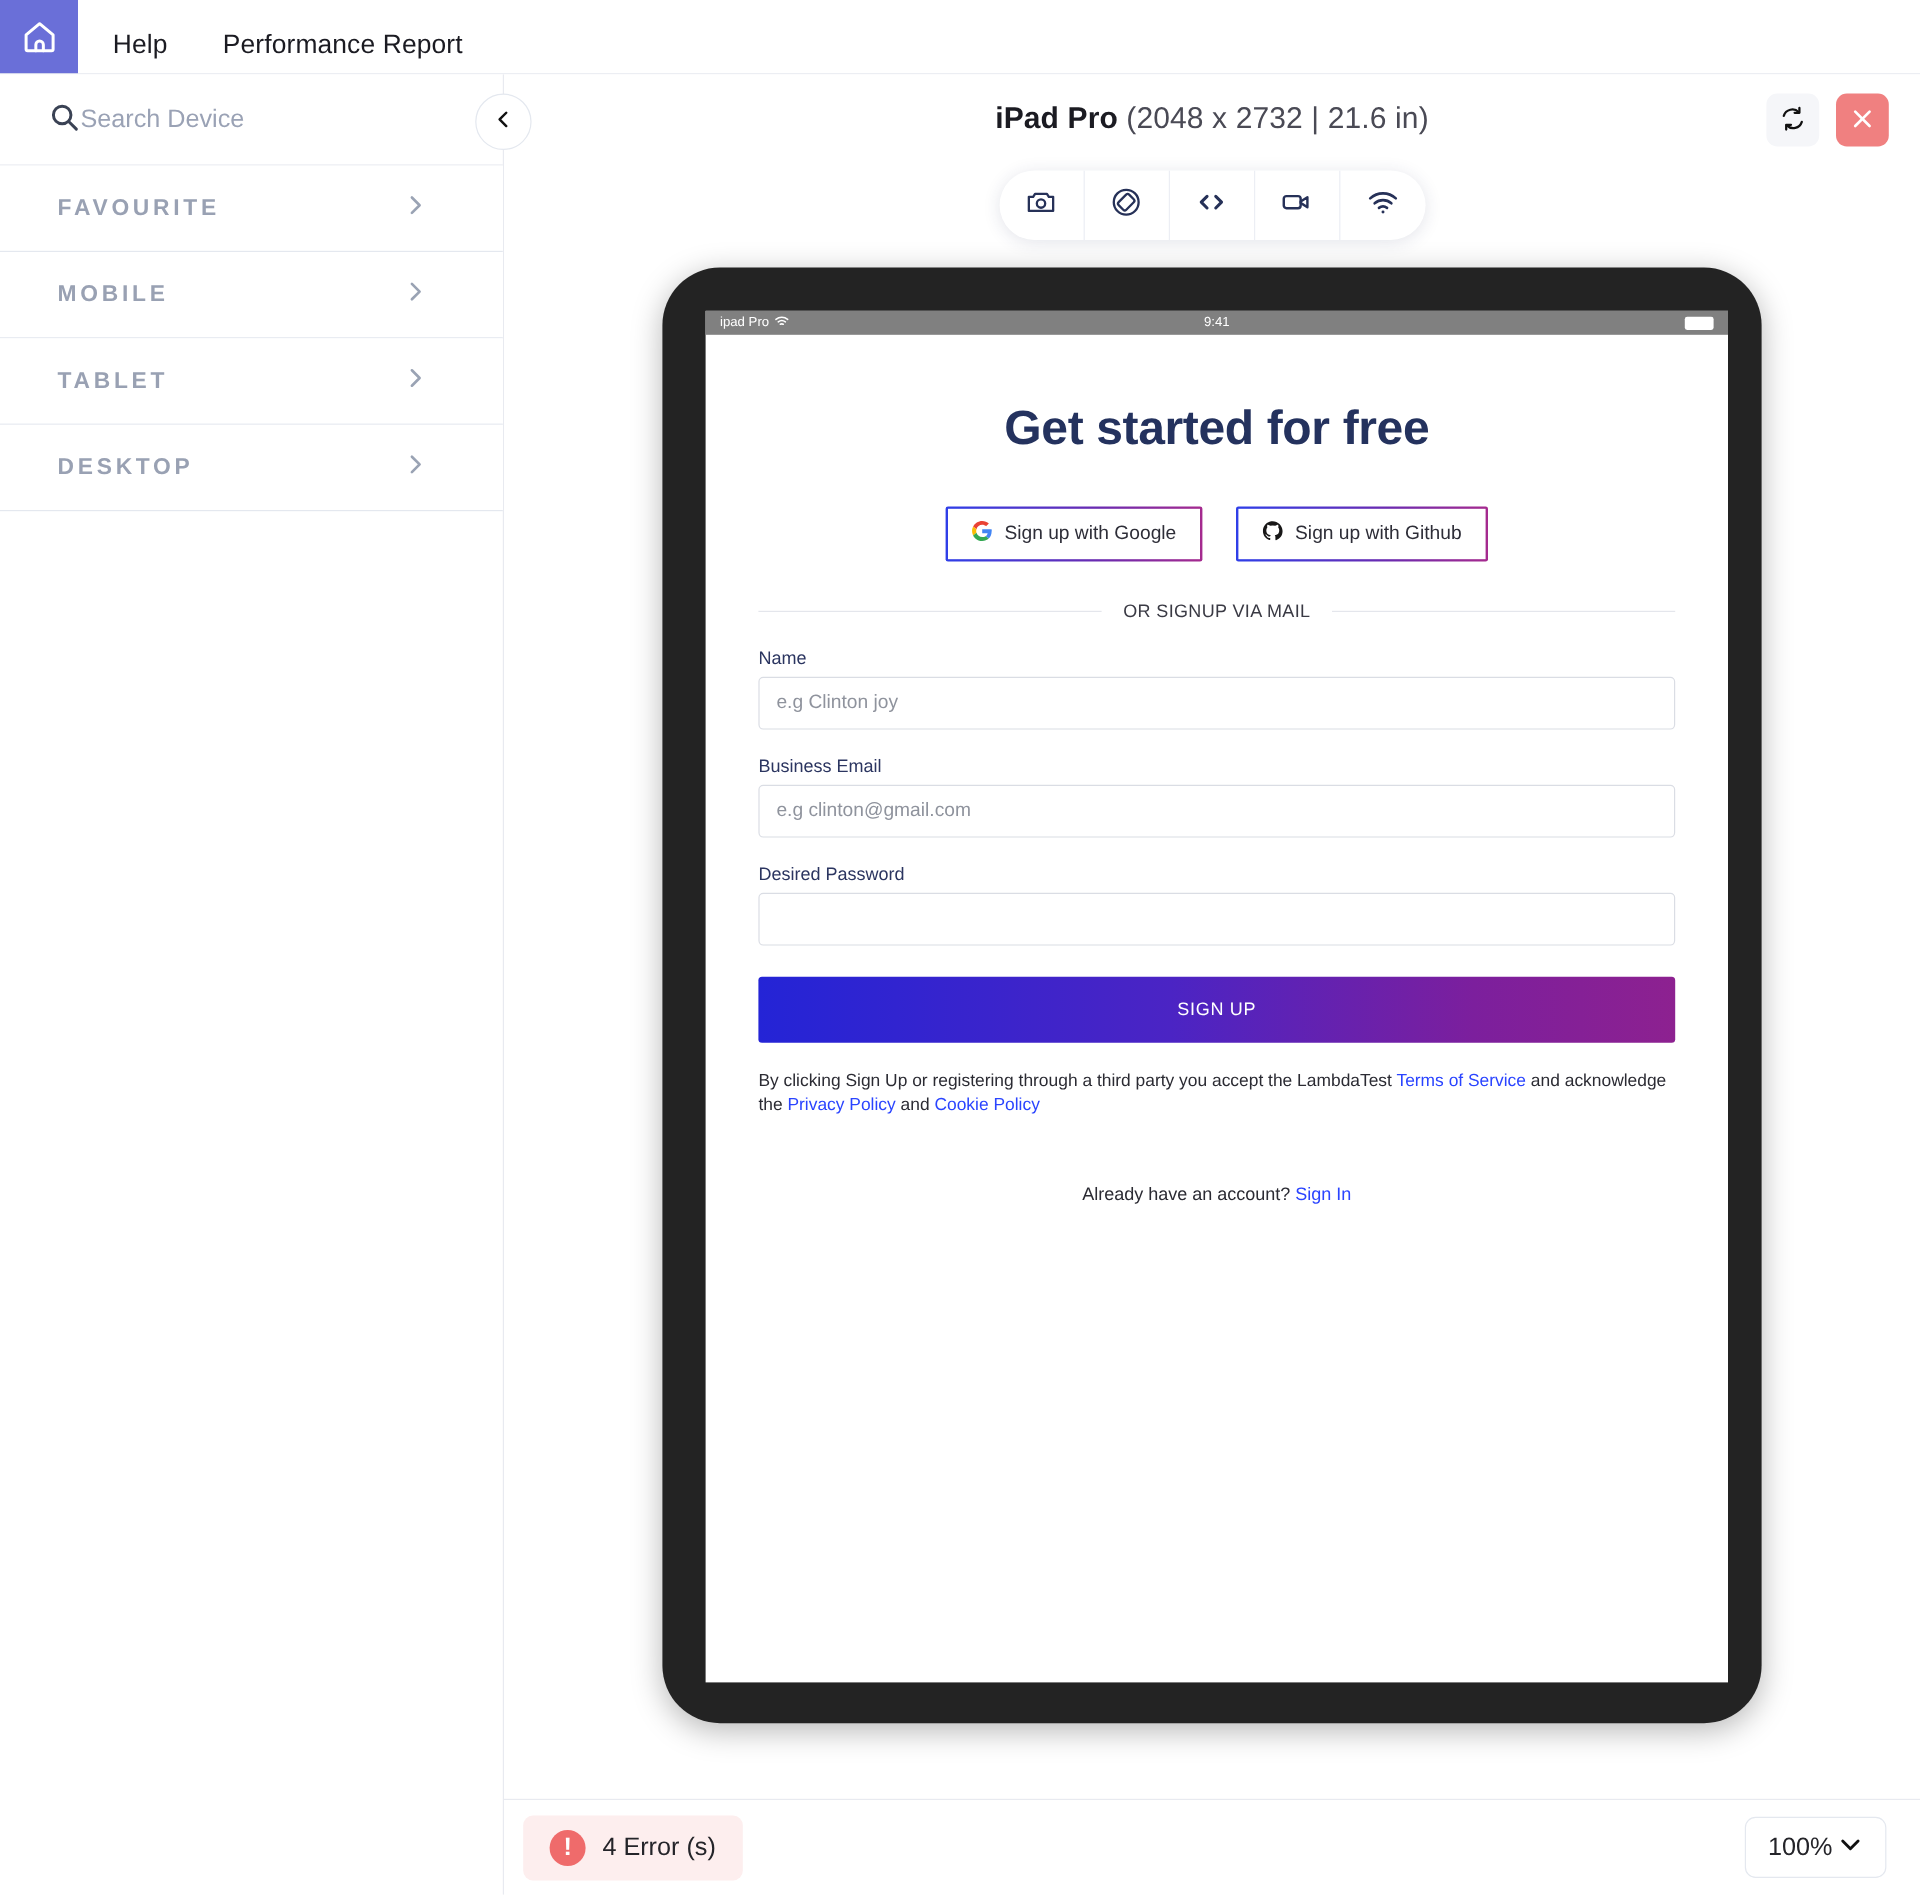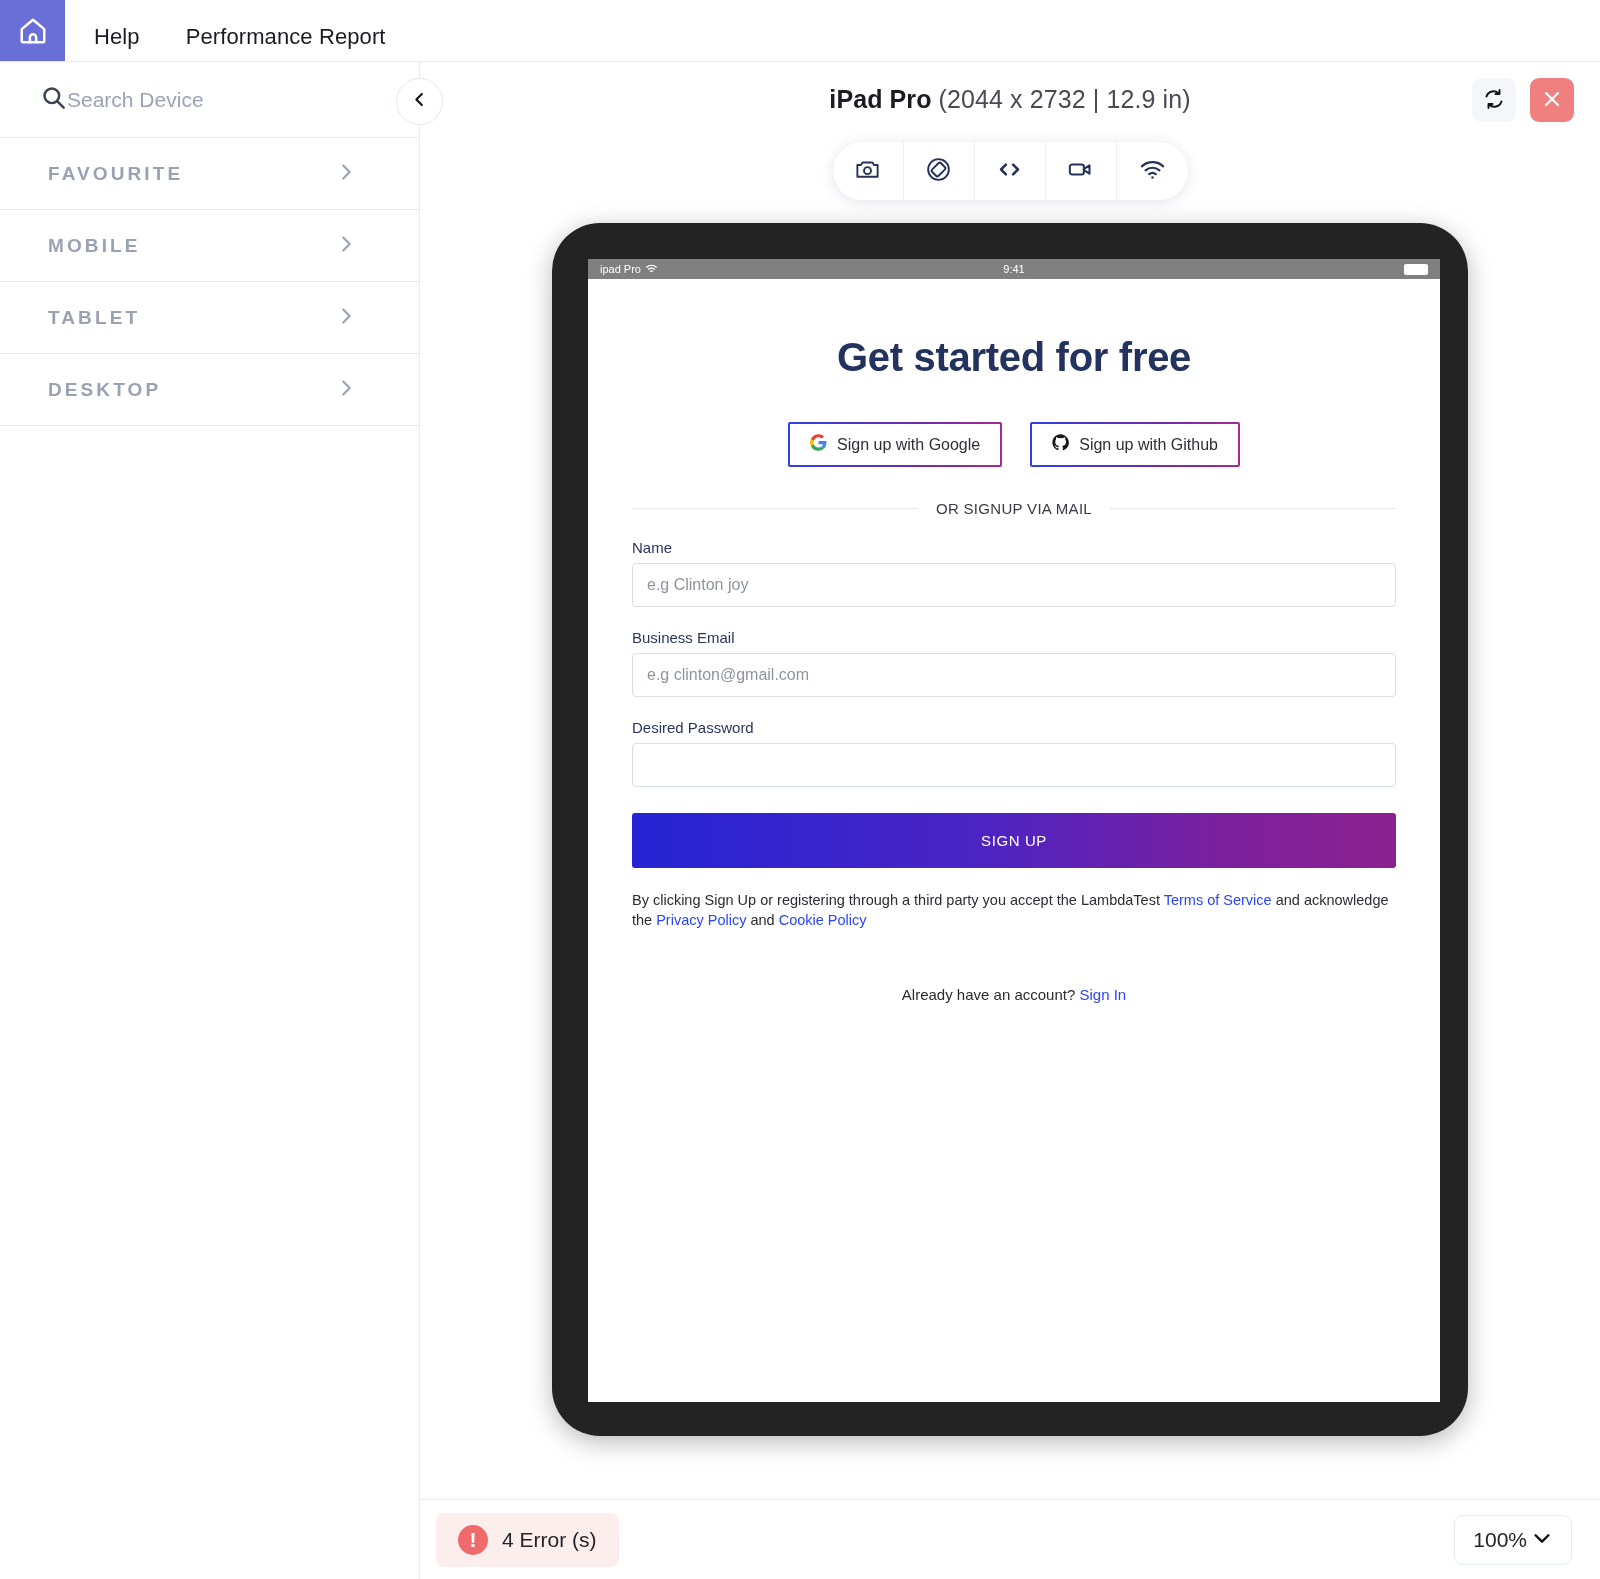--- a/index.html
+++ b/index.html
@@ -398,21 +398,21 @@
           </svg>
       </span>
     </div>
   </div>
 
   <div class="stage">
 
     <div class="stage-head">
       <div class="device-title">
         <b>iPad Pro</b>
-        <span>(2044 x 2732 | 12.9 in)</span>
+        <span>(2048 x 2732 | 21.6 in)</span>
       </div>
       <div class="head-actions">
         <button class="icon-btn refresh">
           <span>
             <svg width="24" height="24" viewBox="0 0 24 24" fill="none" stroke="#111" stroke-width="1.9" stroke-linecap="round" stroke-linejoin="round">
               <path d="M4.5 9.5A7.5 7.5 0 0 1 17 6.5"></path>
                 <polyline points="17.5 3 17.5 7 13.5 7"></polyline>
               <path d="M19.5 14.5A7.5 7.5 0 0 1 7 17.5"></path>
                 <polyline points="6.5 21 6.5 17 10.5 17"></polyline>
             </svg>

